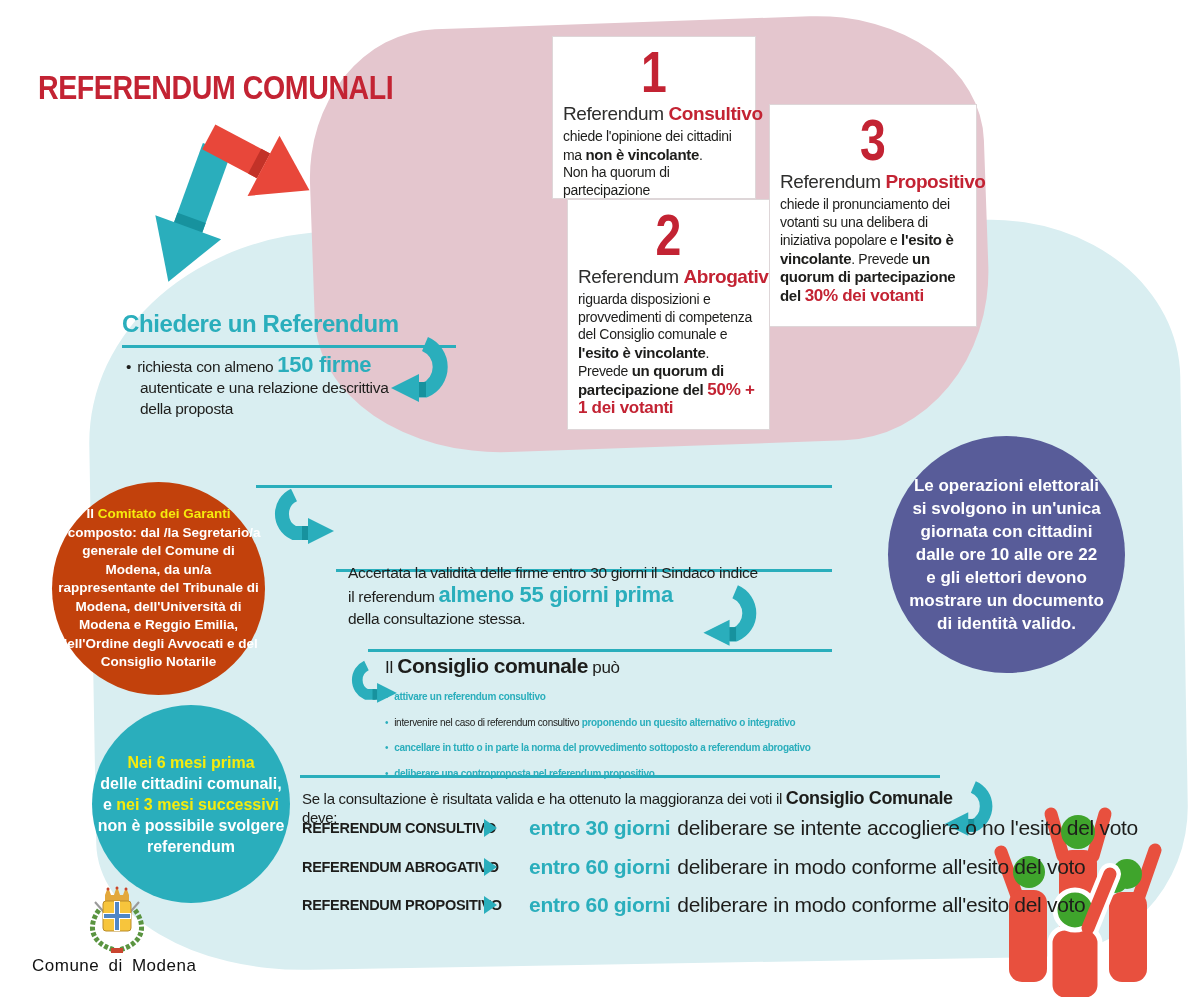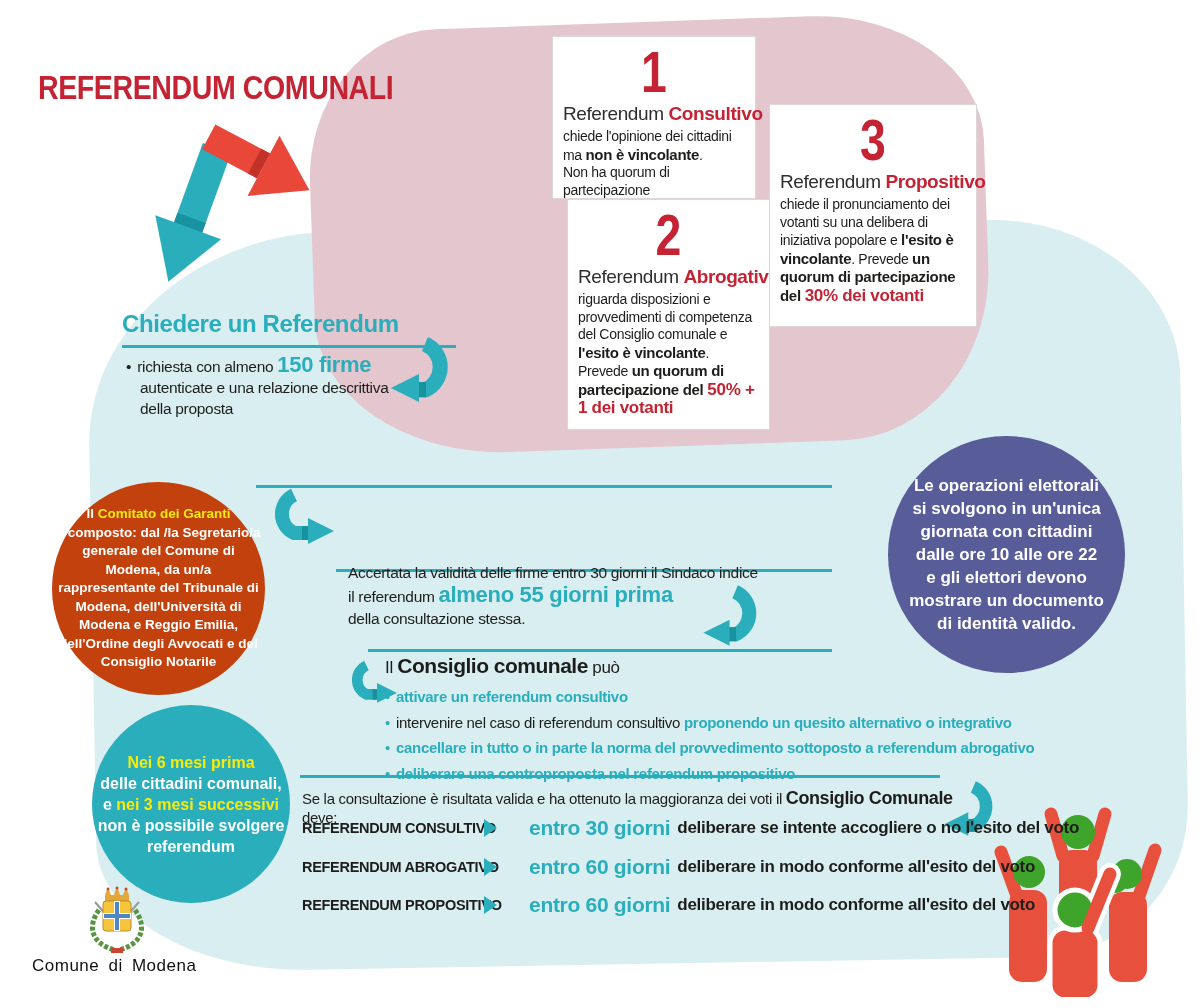--- a/index.html
+++ b/index.html
@@ -56,33 +56,33 @@
   
   .rule-s1{left:256px;top:485px;width:576px;}
   .step1{left:348px;top:492px;width:520px;z-index:5;font-size:15.5px;line-height:23px;letter-spacing:-0.3px;}
   .step1 .bigline{font-size:19.5px;font-weight:800;color:#2aaebc;line-height:27px;letter-spacing:-0.3px;}
   .rule-s2{left:336px;top:569px;width:496px;}
   .step2{left:348px;top:562px;width:420px;z-index:5;font-size:15.5px;line-height:22px;letter-spacing:-0.3px;}
   .step2 .bigteal{font-size:22px;font-weight:800;color:#2aaebc;}
   .rule-s3{left:368px;top:649px;width:464px;}
   .cons-head{left:385px;top:654px;z-index:5;font-size:17px;letter-spacing:-0.3px;}
   .cons-head b{font-size:21px;letter-spacing:-0.5px;}
-  .cons-bullets{left:385px;top:684px;width:700px;z-index:5;font-size:15px;line-height:25.5px;letter-spacing:-0.3px;}
+  .cons-bullets{left:385px;top:684px;width:700px;z-index:5;font-size:10px;line-height:25.5px;letter-spacing:-0.3px;}
   .cons-bullets .dot::before{content:"•";color:#2aaebc;margin-right:6px;}
   .tealb{color:#2aaebc;font-weight:800;}
   
   .rule-f{left:300px;top:775px;width:640px;}
   .final-head{left:302px;top:788px;width:680px;z-index:5;font-size:15px;letter-spacing:-0.3px;}
   .final-head b{font-size:18px;letter-spacing:-0.4px;}
   .frow{z-index:5;display:flex;align-items:center;white-space:nowrap;}
   .frow .lab{font-size:14.5px;font-weight:800;letter-spacing:-0.3px;width:182px;}
   .tri{width:0;height:0;border-left:13px solid #2aaebc;border-top:9px solid transparent;
        border-bottom:9px solid transparent;margin:0 7px 0 0;}
   .frow .time{font-size:21px;font-weight:800;color:#2aaebc;margin-right:7px;letter-spacing:-0.3px;margin-left:25px;}
-  .frow .desc{font-size:17px;letter-spacing:-0.3px;font-weight:bold;}
+  .frow .desc{font-size:21px;letter-spacing:-0.3px;}
   .fr1{left:302px;top:816px;} .fr2{left:302px;top:855px;} .fr3{left:302px;top:893px;}
   
   .crest{left:85px;top:886px;z-index:5;}
   .logo-cap{left:32px;top:956px;z-index:5;font-size:17px;letter-spacing:0.5px;color:#111;word-spacing:4px;}
   .svgwrap{z-index:4;}
 </style>
 </head>
 <body>
 
 <div class="stage">

